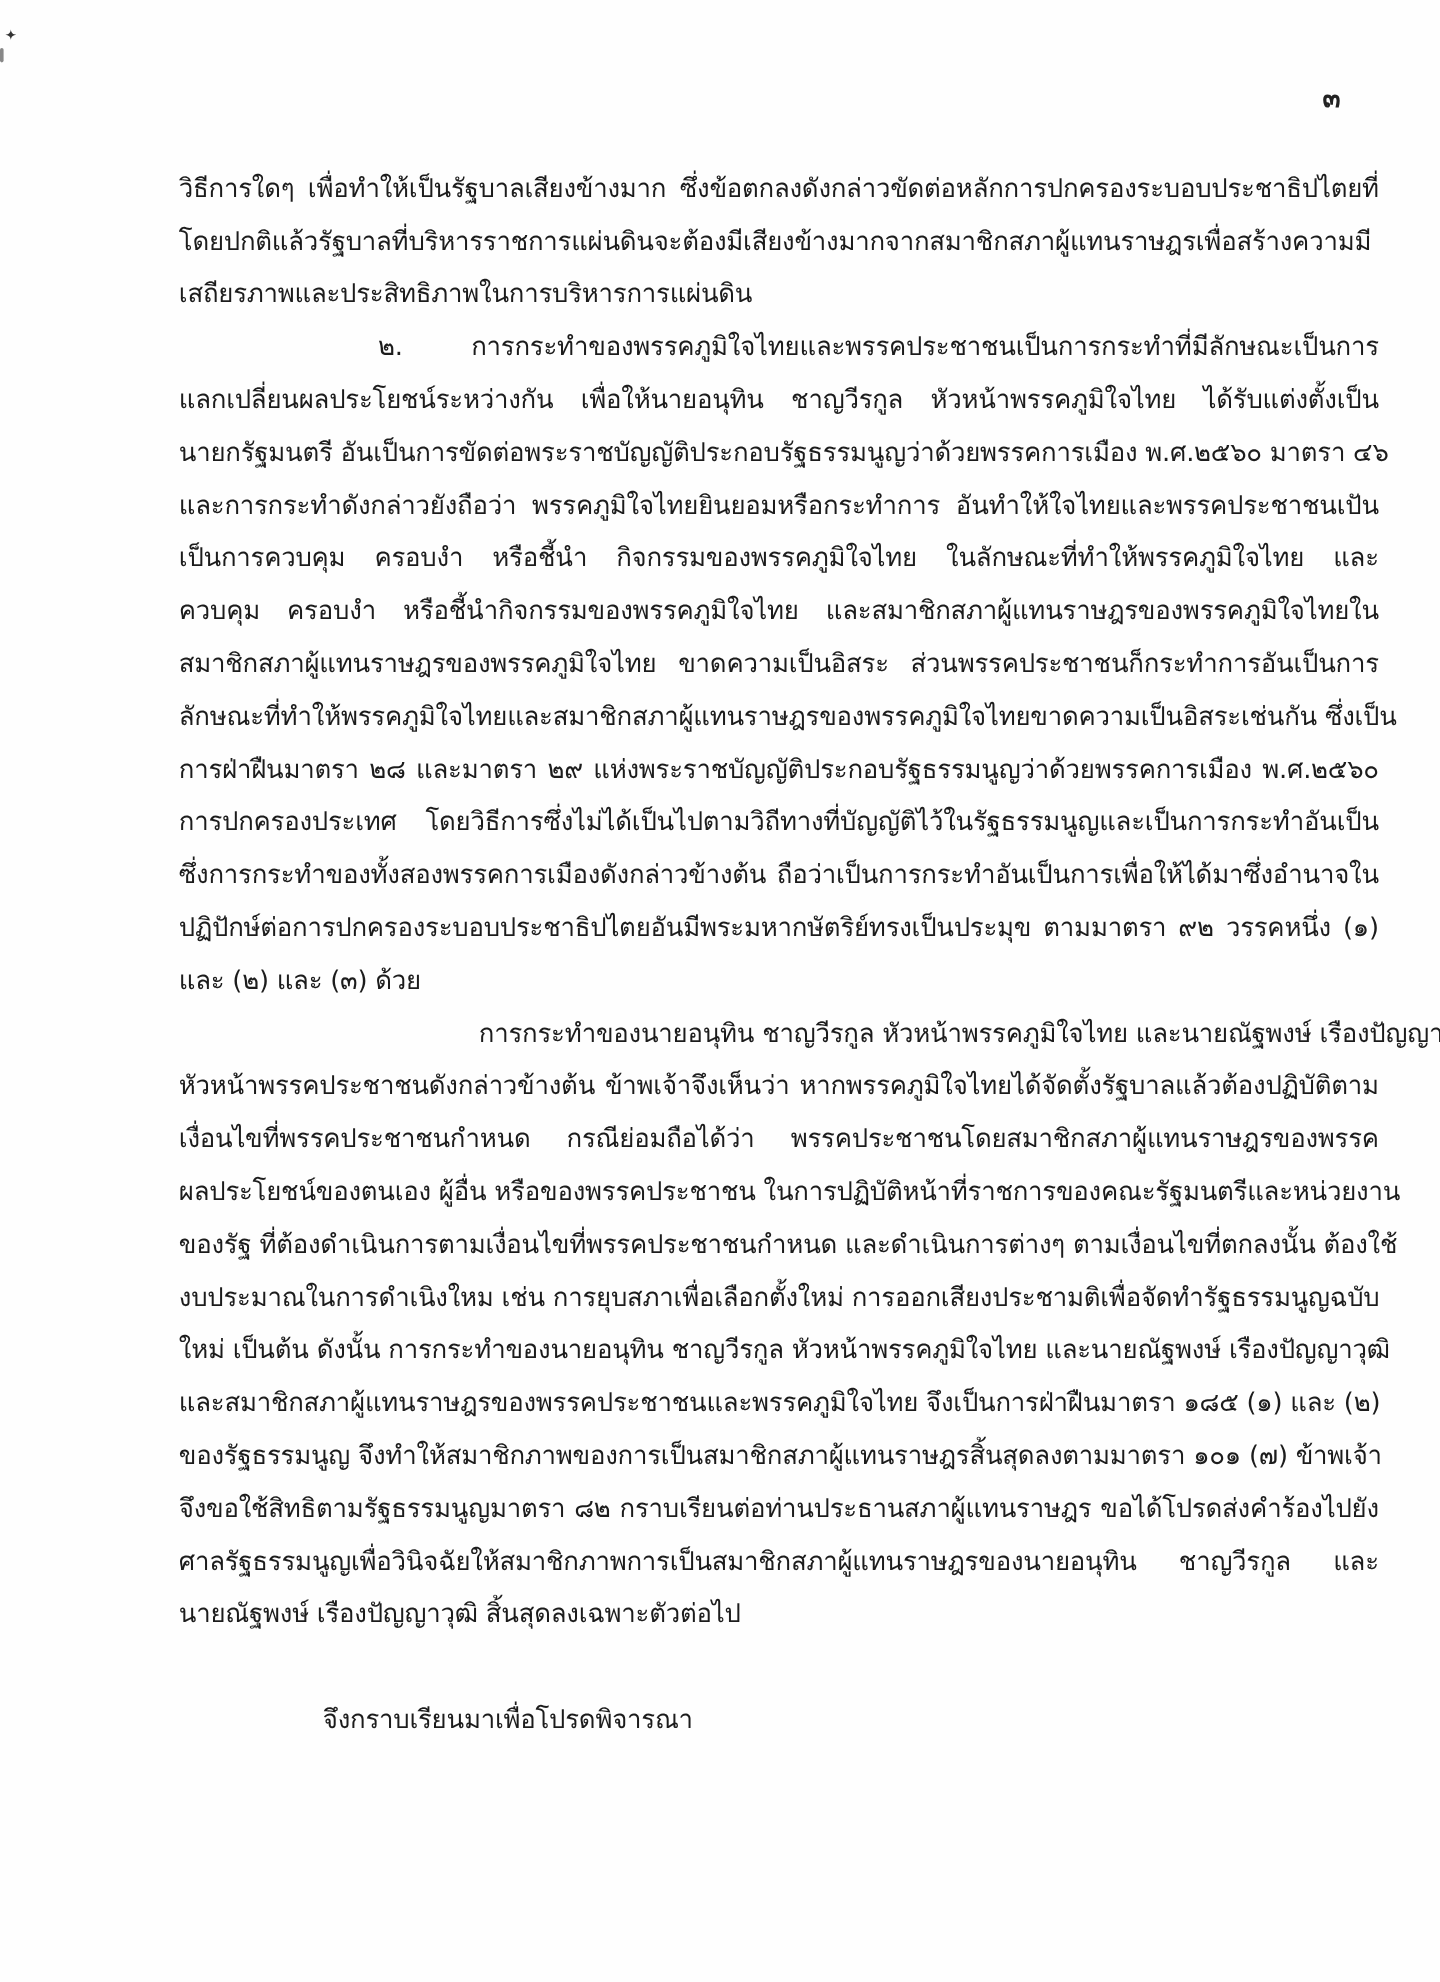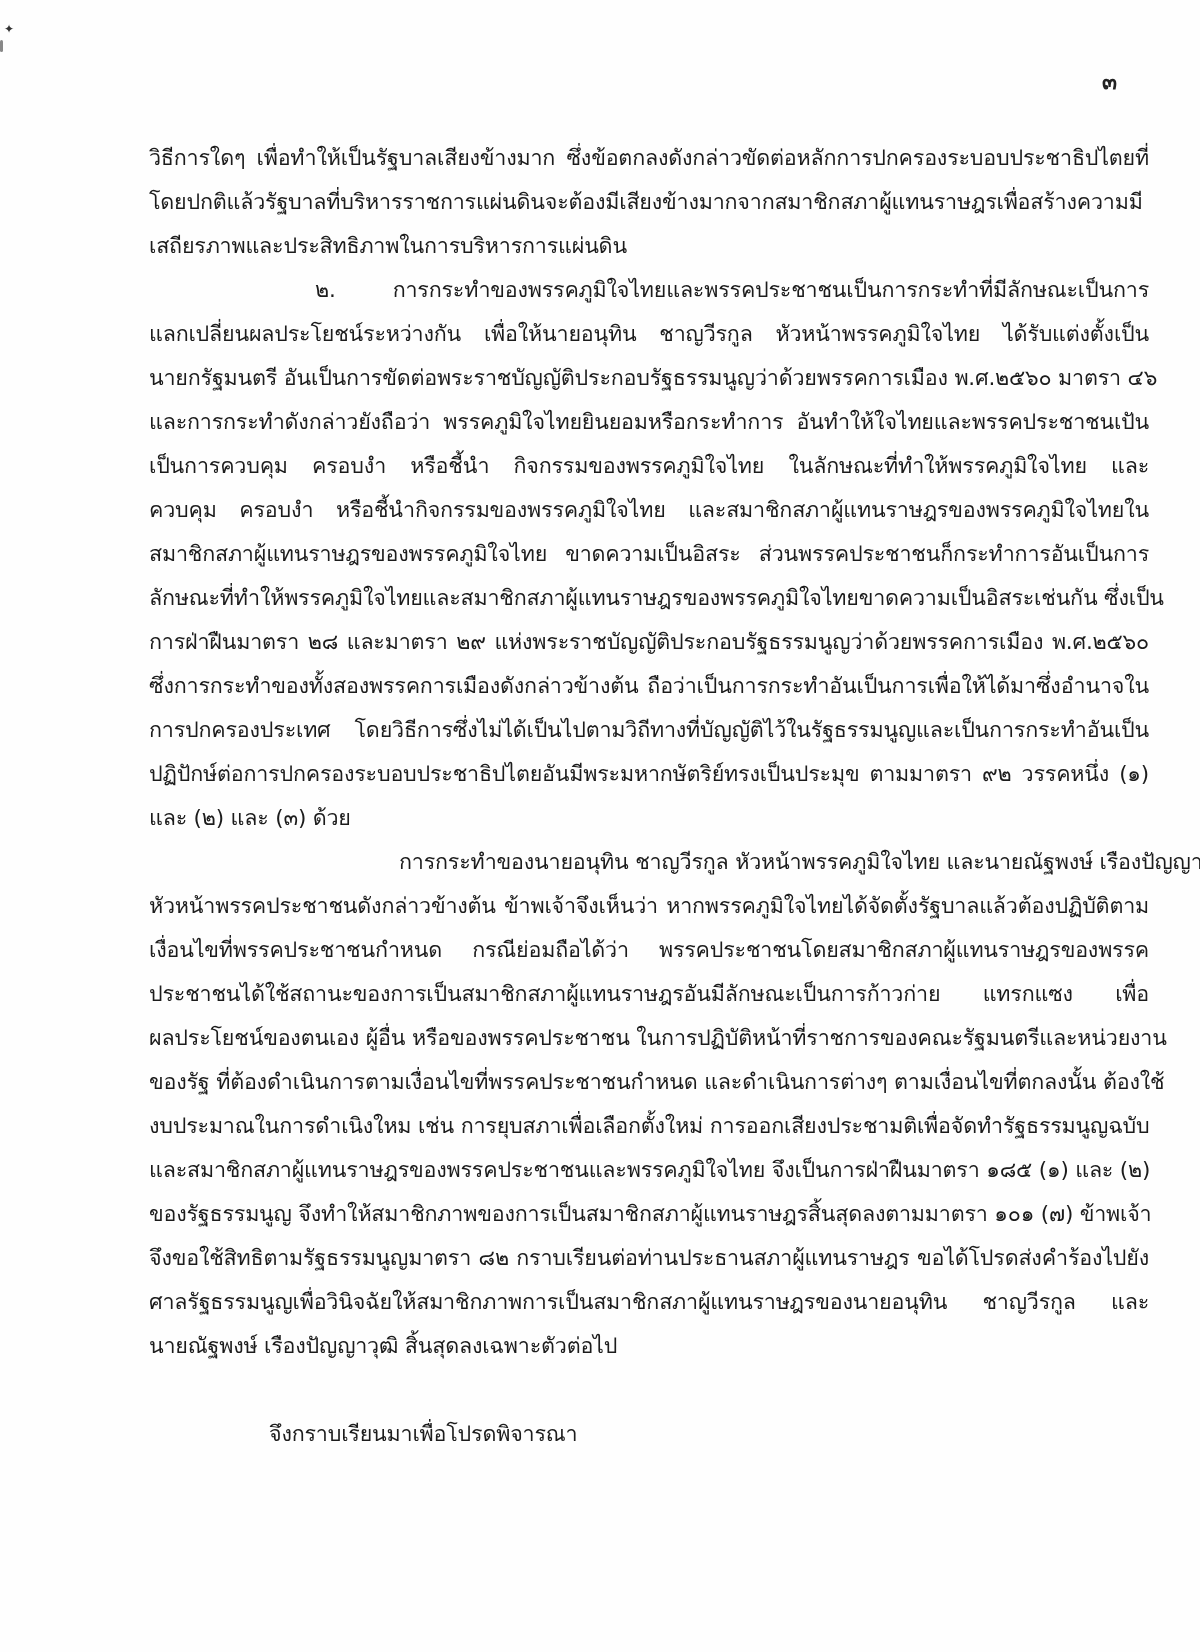--- a/index.html
+++ b/index.html
@@ -103,34 +103,34 @@
     <div>
       <div class="line indent-item">๒. การกระทำของพรรคภูมิใจไทยและพรรคประชาชนเป็นการกระทำที่มีลักษณะเป็นการ</div>
       <div class="line">แลกเปลี่ยนผลประโยชน์ระหว่างกัน เพื่อให้นายอนุทิน ชาญวีรกูล หัวหน้าพรรคภูมิใจไทย ได้รับแต่งตั้งเป็น</div>
       <div class="line">นายกรัฐมนตรี อันเป็นการขัดต่อพระราชบัญญัติประกอบรัฐธรรมนูญว่าด้วยพรรคการเมือง พ.ศ.๒๕๖๐ มาตรา ๔๖</div>
       <div class="line">และการกระทำดังกล่าวยังถือว่า พรรคภูมิใจไทยยินยอมหรือกระทำการ อันทำให้ใจไทยและพรรคประชาชนเปัน</div>
       <div class="line">เป็นการควบคุม ครอบงำ หรือชี้นำ กิจกรรมของพรรคภูมิใจไทย ในลักษณะที่ทำให้พรรคภูมิใจไทย และ</div>
       <div class="line">ควบคุม ครอบงำ หรือชี้นำกิจกรรมของพรรคภูมิใจไทย และสมาชิกสภาผู้แทนราษฎรของพรรคภูมิใจไทยใน</div>
       <div class="line">สมาชิกสภาผู้แทนราษฎรของพรรคภูมิใจไทย ขาดความเป็นอิสระ ส่วนพรรคประชาชนก็กระทำการอันเป็นการ</div>
       <div class="line">ลักษณะที่ทำให้พรรคภูมิใจไทยและสมาชิกสภาผู้แทนราษฎรของพรรคภูมิใจไทยขาดความเป็นอิสระเช่นกัน ซึ่งเป็น</div>
       <div class="line">การฝ่าฝืนมาตรา ๒๘ และมาตรา ๒๙ แห่งพระราชบัญญัติประกอบรัฐธรรมนูญว่าด้วยพรรคการเมือง พ.ศ.๒๕๖๐</div>
+      <div class="line">การปกครองประเทศ โดยวิธีการซึ่งไม่ได้เป็นไปตามวิถีทางที่บัญญัติไว้ในรัฐธรรมนูญและเป็นการกระทำอันเป็น</div>
       <div class="line">ซึ่งการกระทำของทั้งสองพรรคการเมืองดังกล่าวข้างต้น ถือว่าเป็นการกระทำอันเป็นการเพื่อให้ได้มาซึ่งอำนาจใน</div>
-      <div class="line">การปกครองประเทศ โดยวิธีการซึ่งไม่ได้เป็นไปตามวิถีทางที่บัญญัติไว้ในรัฐธรรมนูญและเป็นการกระทำอันเป็น</div>
       <div class="line">ปฏิปักษ์ต่อการปกครองระบอบประชาธิปไตยอันมีพระมหากษัตริย์ทรงเป็นประมุข ตามมาตรา ๙๒ วรรคหนึ่ง (๑)</div>
       <div class="line last">และ (๒) และ (๓) ด้วย</div>
     </div>
 
     <div>
       <div class="line indent-para">การกระทำของนายอนุทิน ชาญวีรกูล หัวหน้าพรรคภูมิใจไทย และนายณัฐพงษ์ เรืองปัญญาวุฒิ</div>
       <div class="line">หัวหน้าพรรคประชาชนดังกล่าวข้างต้น ข้าพเจ้าจึงเห็นว่า หากพรรคภูมิใจไทยได้จัดตั้งรัฐบาลแล้วต้องปฏิบัติตาม</div>
       <div class="line">เงื่อนไขที่พรรคประชาชนกำหนด กรณีย่อมถือได้ว่า พรรคประชาชนโดยสมาชิกสภาผู้แทนราษฎรของพรรค</div>
-      <div class="line">ประชาชนได้ใช้สถานะของการเป็นสมาชิกสภาผู้แทนราษฎรอันมีลักษณะเป็นการก้าวก่าย แทรกแซง เพื่อ</div>
       <div class="line">ผลประโยชน์ของตนเอง ผู้อื่น หรือของพรรคประชาชน ในการปฏิบัติหน้าที่ราชการของคณะรัฐมนตรีและหน่วยงาน</div>
       <div class="line">ของรัฐ ที่ต้องดำเนินการตามเงื่อนไขที่พรรคประชาชนกำหนด และดำเนินการต่างๆ ตามเงื่อนไขที่ตกลงนั้น ต้องใช้</div>
       <div class="line">งบประมาณในการดำเนิงใหม เช่น การยุบสภาเพื่อเลือกตั้งใหม่ การออกเสียงประชามติเพื่อจัดทำรัฐธรรมนูญฉบับ</div>
+      <div class="line">ใหม่ เป็นต้น ดังนั้น การกระทำของนายอนุทิน ชาญวีรกูล หัวหน้าพรรคภูมิใจไทย และนายณัฐพงษ์ เรืองปัญญาวุฒิ</div>
       <div class="line">และสมาชิกสภาผู้แทนราษฎรของพรรคประชาชนและพรรคภูมิใจไทย จึงเป็นการฝ่าฝืนมาตรา ๑๘๕ (๑) และ (๒)</div>
       <div class="line">ของรัฐธรรมนูญ จึงทำให้สมาชิกภาพของการเป็นสมาชิกสภาผู้แทนราษฎรสิ้นสุดลงตามมาตรา ๑๐๑ (๗) ข้าพเจ้า</div>
       <div class="line">จึงขอใช้สิทธิตามรัฐธรรมนูญมาตรา ๘๒ กราบเรียนต่อท่านประธานสภาผู้แทนราษฎร ขอได้โปรดส่งคำร้องไปยัง</div>
       <div class="line">ศาลรัฐธรรมนูญเพื่อวินิจฉัยให้สมาชิกภาพการเป็นสมาชิกสภาผู้แทนราษฎรของนายอนุทิน ชาญวีรกูล และ</div>
       <div class="line last">นายณัฐพงษ์ เรืองปัญญาวุฒิ สิ้นสุดลงเฉพาะตัวต่อไป</div>
     </div>
 
     <div class="spacer"></div>
 
     <div class="line closing">จึงกราบเรียนมาเพื่อโปรดพิจารณา</div>

